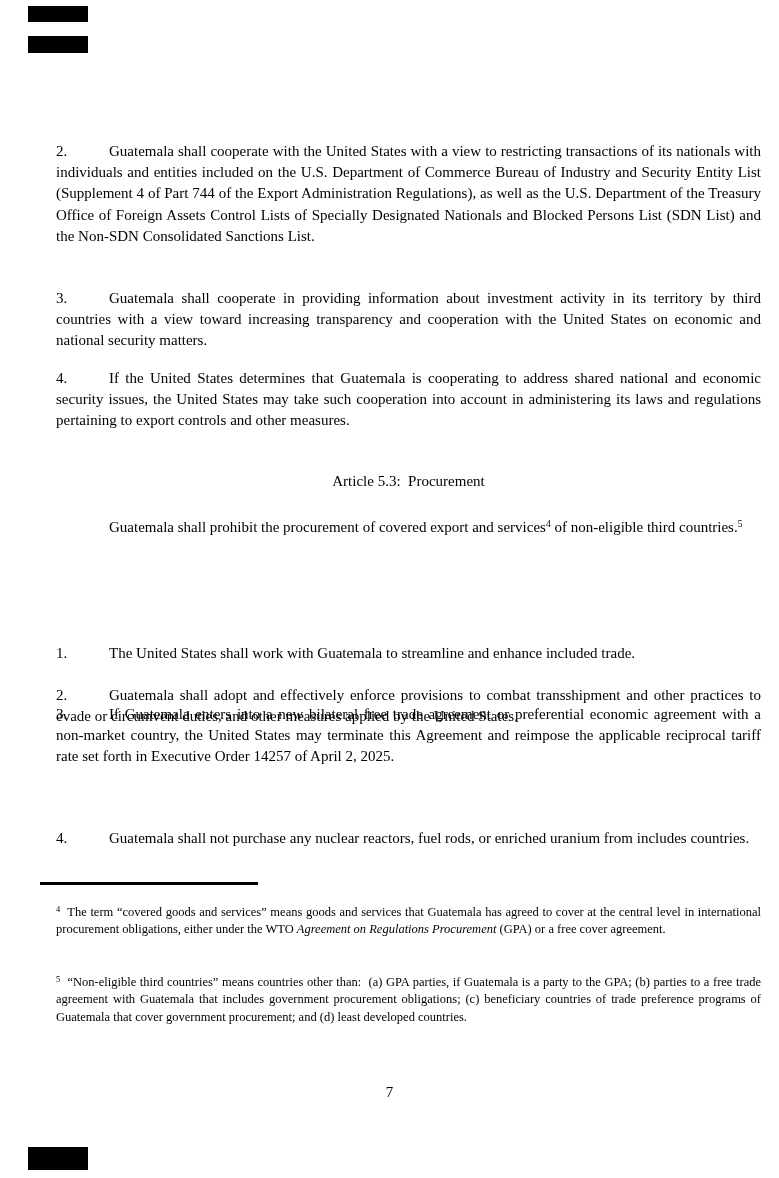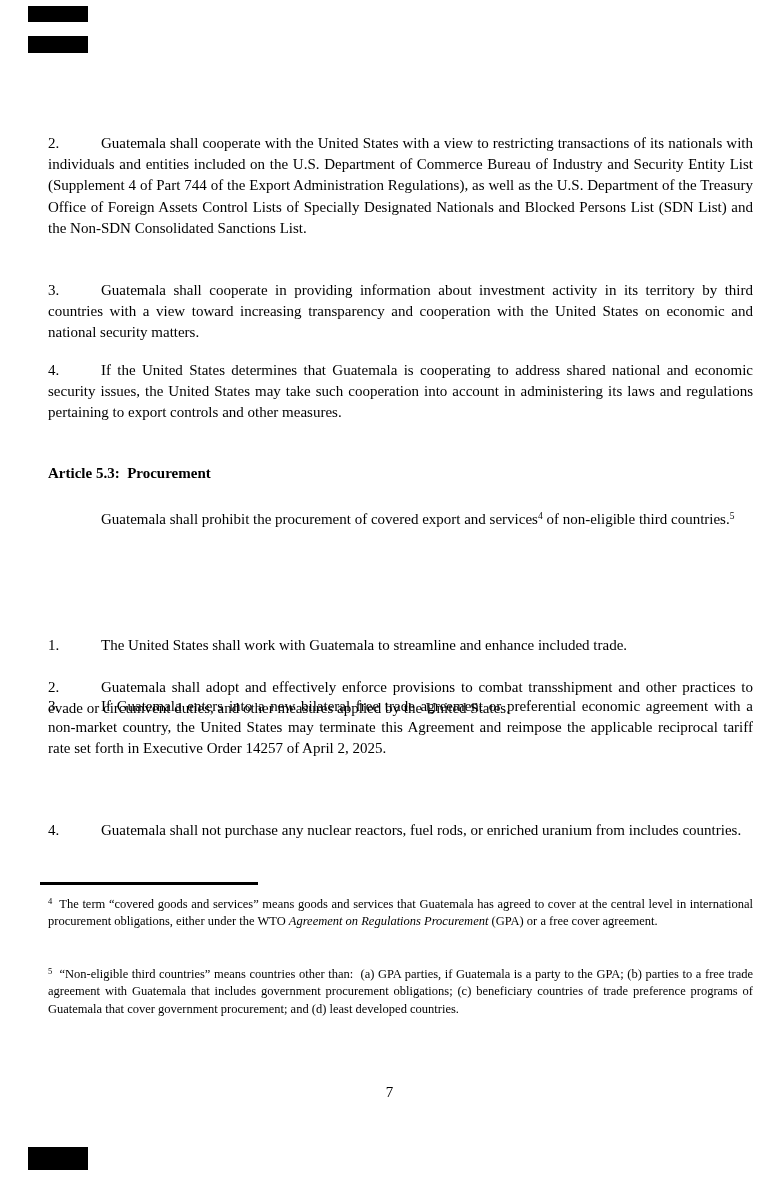--- a/index.html
+++ b/index.html
@@ -8,24 +8,24 @@
     background: #ffffff; color: #000000;
     font-family: "Liberation Serif", "DejaVu Serif", serif;
   }
   .page {
     position: relative; width: 779px; height: 1178px;
     background: #ffffff; overflow: hidden;
   }
   .block {
     position: absolute; left: 40px; width: 705px;
     font-size: 15px; line-height: 21.2px;
-    text-align: justify; margin: 8px;
+    text-align: justify; margin: 16px;
   }
   .heading {
-    font-weight: bold; text-align: left;
+    font-weight: normal; text-align: center;
   }
   .pnum { display: inline-block; width: 53px; }
   .indent { text-indent: 53px; }
   sup {
     font-size: 9.5px; line-height: 0;
     vertical-align: baseline; position: relative; top: -5.5px;
   }
   .fn { font-size: 12.5px; line-height: 17.3px; }
   .fn sup { font-size: 8.5px; top: -4.5px; }
   .fnrule {

